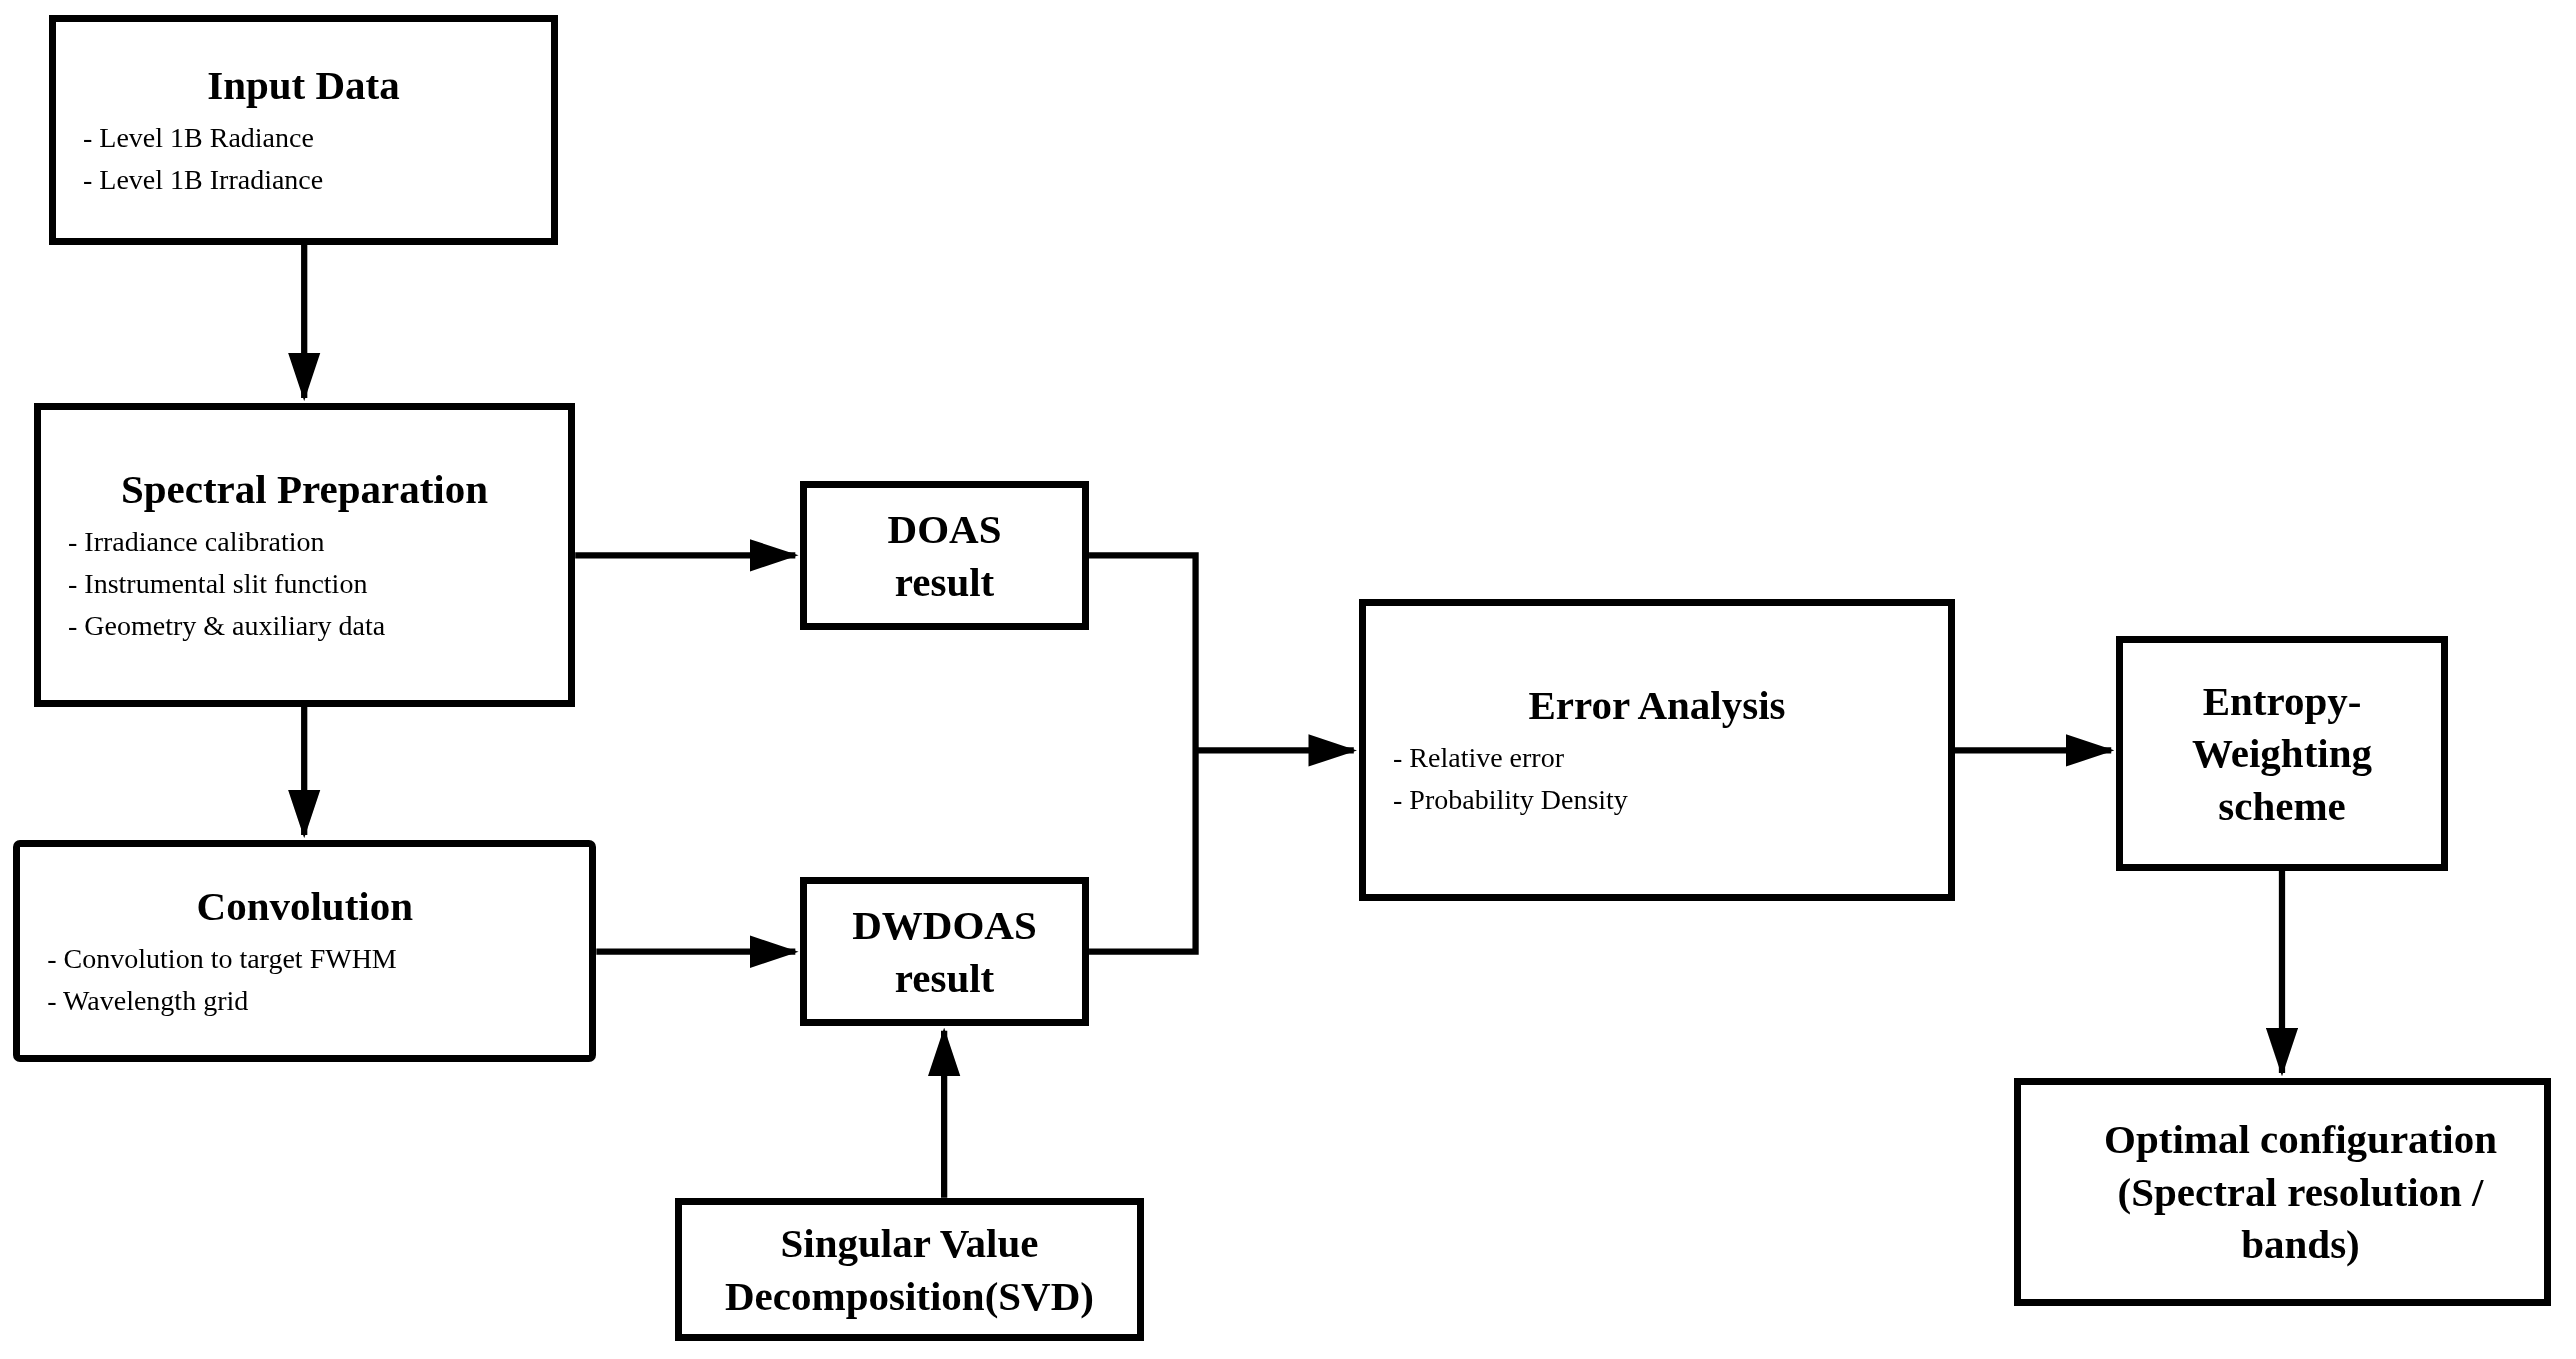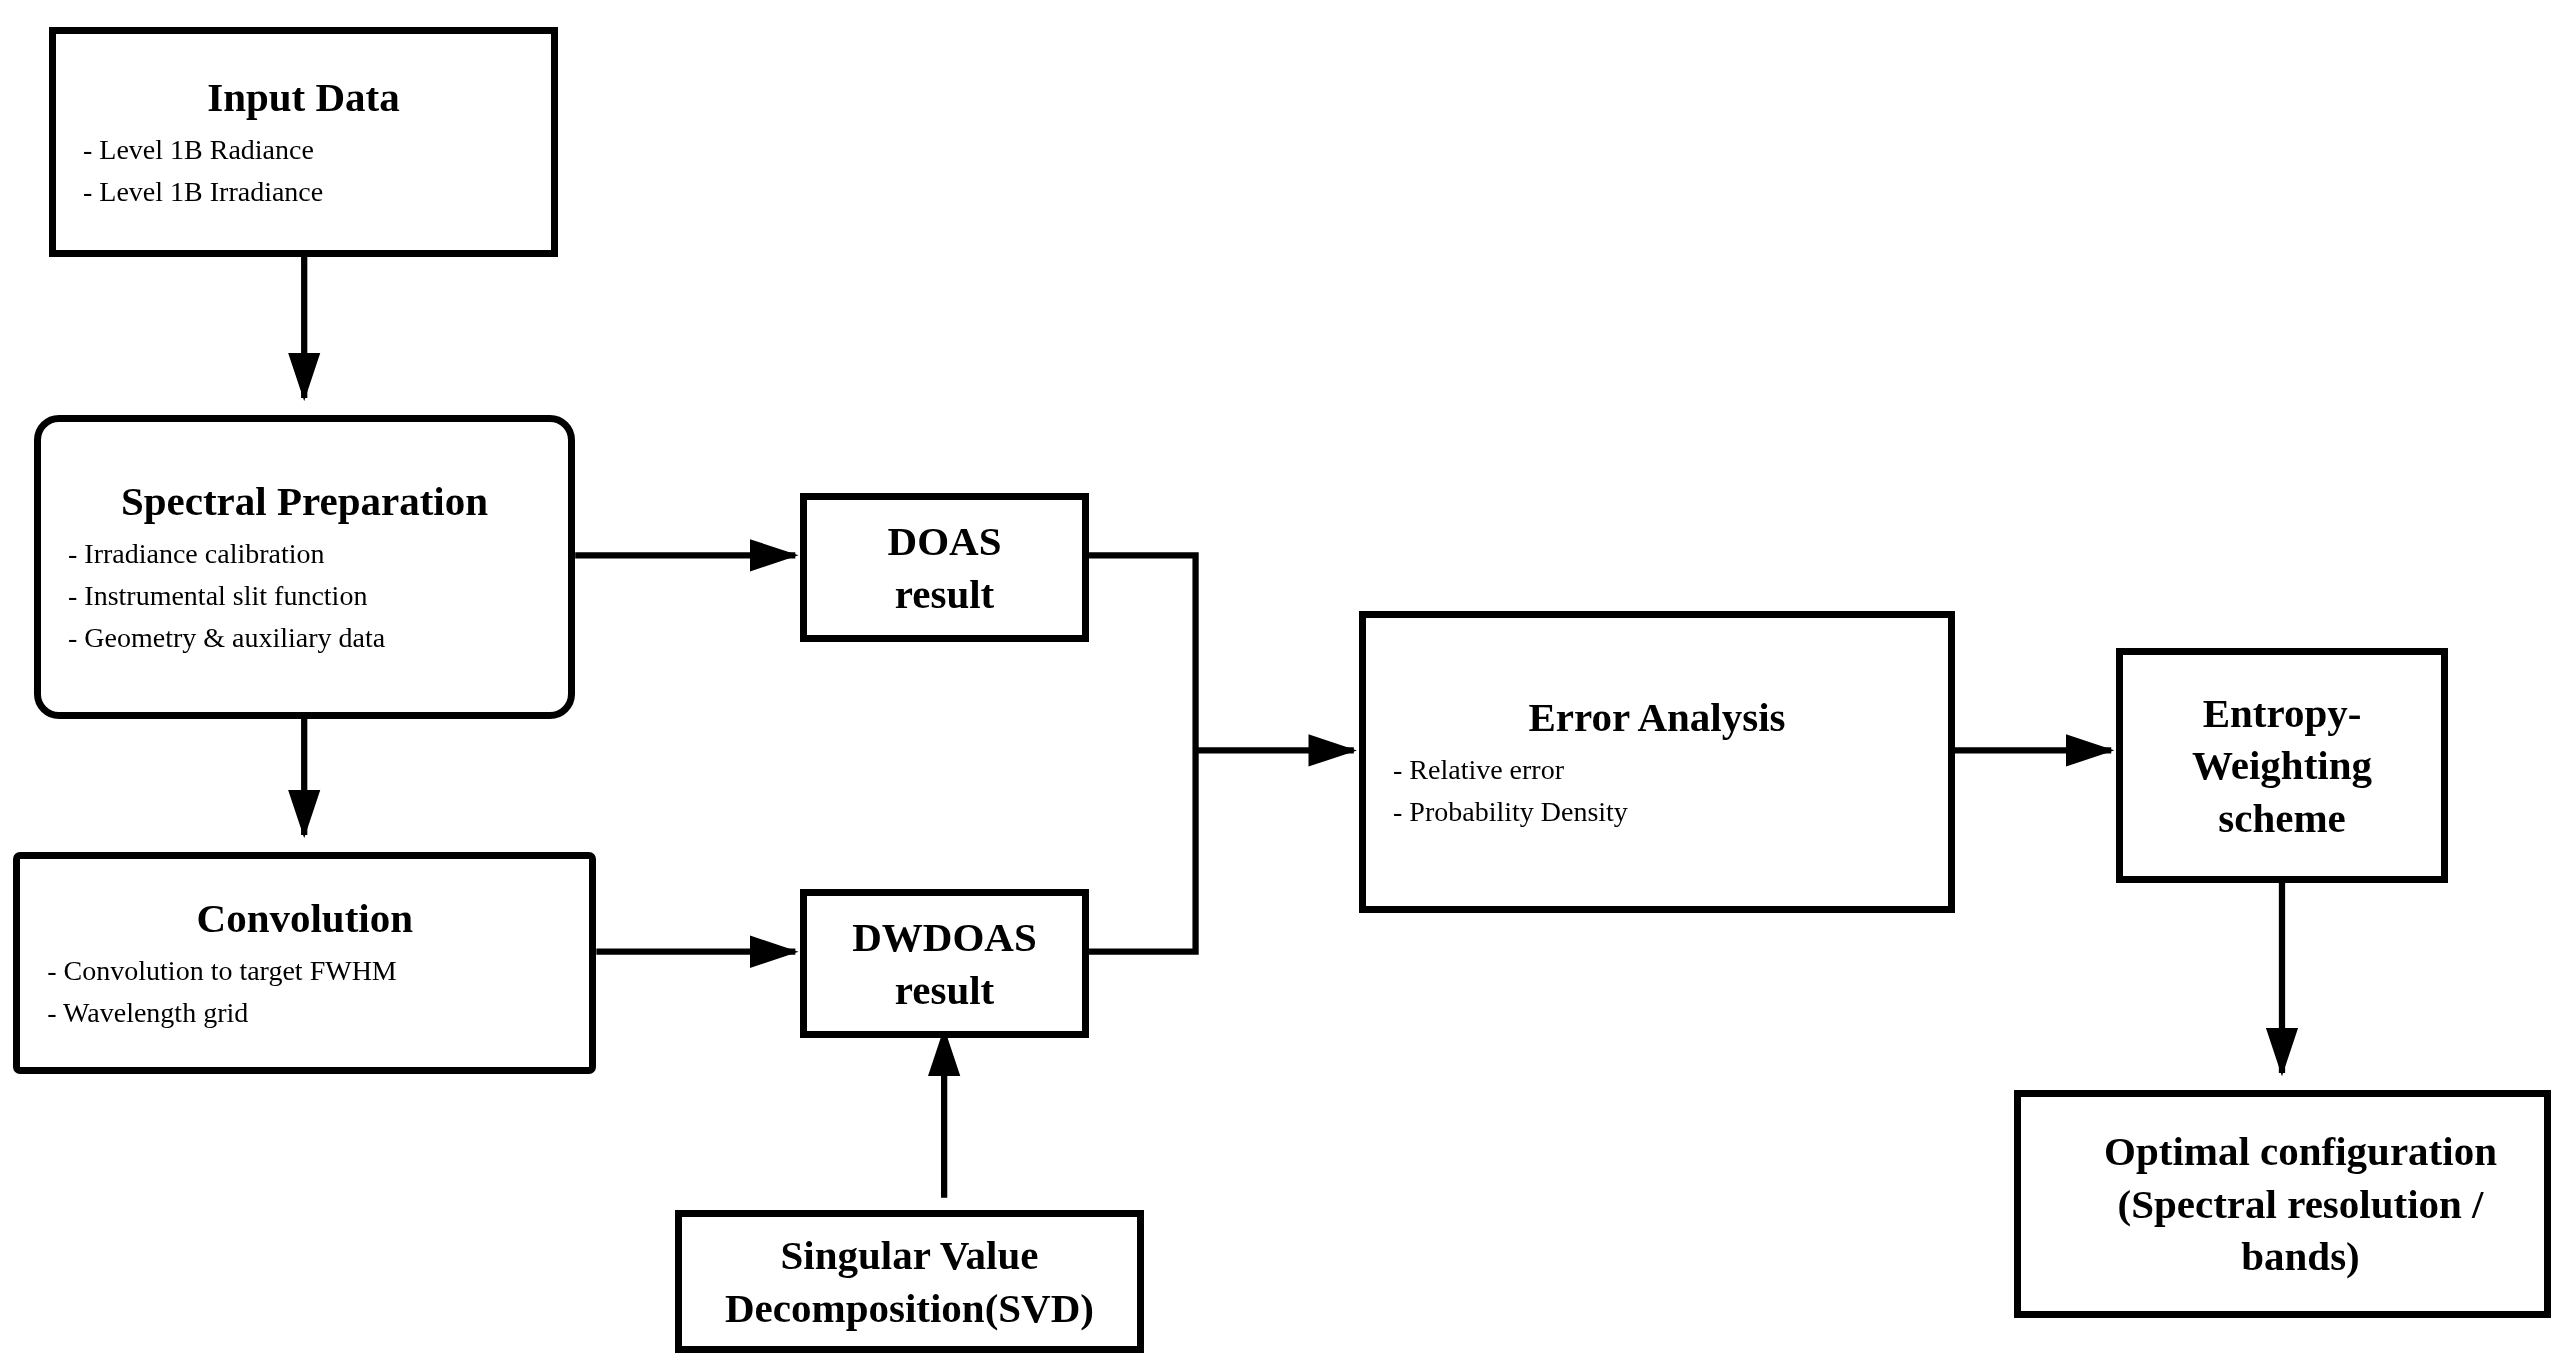--- a/index.html
+++ b/index.html
@@ -19,41 +19,40 @@
   }
   .box {
     position: absolute;
     box-sizing: border-box;
     border: 7px solid #000000;
     background: #ffffff;
     display: flex;
     flex-direction: column;
     justify-content: center;
     align-items: stretch;
-    margin-top: 12px;
   }
   .box .title {
     font-weight: bold;
     font-size: 41px;
     line-height: 1.28;
     text-align: center;
     white-space: pre-line;
   }
   .box .item {
     font-size: 28px;
     line-height: 1.5;
     text-align: left;
     padding: 0 27px;
     white-space: pre;
   }
   .box .title.with-items { margin-bottom: 6.3px; }
 
   
   #box-input-data            { left: 49px;   top: 15px;   width: 509px; height: 230px; }
-  #box-spectral-preparation  { left: 34px;   top: 403px;  width: 541px; height: 304px; border-radius: 25px; }
+  #box-spectral-preparation  { left: 34px;   top: 403px;  width: 541px; height: 304px; }
   #box-convolution           { left: 13.3px;   top: 840px; width: 583px; height: 222px; border-radius: 7px; }
   #box-doas-result           { left: 800px; top: 481px;  width: 289px; height: 149px; }
   #box-dwdoas-result         { left: 800px; top: 877px; width: 289px; height: 149px; }
   #box-svd                   { left: 675px;  top: 1198px; width: 469px; height: 143px; }
   #box-error-analysis        { left: 1359px; top: 599px;  width: 596px; height: 302px; }
   #box-entropy-weighting     { left: 2116px; top: 636px;  width: 332px; height: 235px; }
   #box-optimal-configuration { left: 2014px; top: 1078px; width: 537px; height: 228px; padding-left: 36px; }
 </style>
 </head>
 <body>

